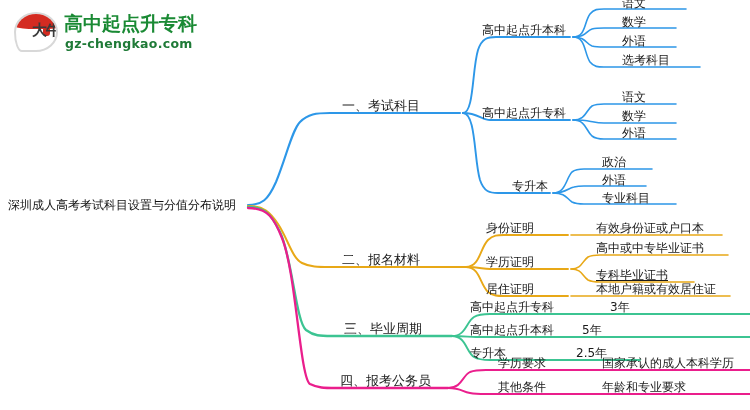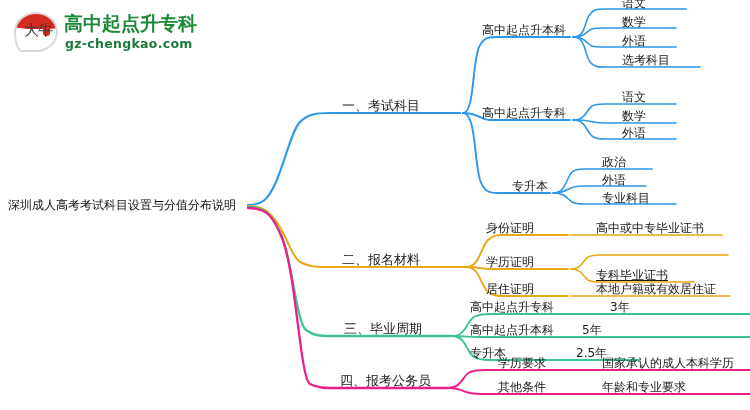--- a/index.html
+++ b/index.html
@@ -21,21 +21,21 @@
   #logo-mark-top {
     position: absolute; left: -2px; top: -2px; width: 48px; height: 17px;
     background: #d42b21; border-radius: 50% 50% 40% 40% / 100% 100% 30% 30%;
   }
   #logo-mark-dot {
     position: absolute; right: 6px; top: 10px; width: 7px; height: 12px;
     background: #d42b21; border-radius: 3px;
   }
   #logo-mark-text {
     position: absolute; left: 0; top: 9px; width: 44px;
-    text-align: center; font-size: 15px; font-weight: 400; color: #3a3a3a;
+    text-align: right; font-size: 15px; font-weight: 700; color: #3a3a3a;
     letter-spacing: -1px; line-height: 15px;
   }
   #logo-name {
     position: absolute; left: 50px; top: 1px;
     font-size: 19px; font-weight: 700; color: #1a8a34; letter-spacing: 0px;
     white-space: nowrap;
   }
   #logo-url {
     position: absolute; left: 51px; top: 26px;
     font-size: 12.5px; font-weight: 700; color: #1f7a37; letter-spacing: 0.3px;
@@ -134,21 +134,22 @@
   <div class="node lvl3" style="left:602px; top:155px;">政治</div>
   <div class="node lvl3" style="left:602px; top:173px;">外语</div>
   <div class="node lvl3" style="left:602px; top:191px;">专业科目</div>
 
   <div class="node lvl1" style="left:342px; top:252px;">二、报名材料</div>
 
   <div class="node lvl2" style="left:486px; top:221px;">身份证明</div>
   <div class="node lvl2" style="left:486px; top:255px;">学历证明</div>
   <div class="node lvl2" style="left:486px; top:282px;">居住证明</div>
 
-  <div class="node lvl3" style="left:596px; top:221px;">高中或中专毕业证书</div>
+  <div class="node lvl3" style="left:596px; top:221px;">有效身份证或户口本</div>
+  <div class="node lvl3" style="left:596px; top:241px;">高中或中专毕业证书</div>
   <div class="node lvl3" style="left:596px; top:268px;text-decoration:underline;">专科毕业证书</div>
   <div class="node lvl3" style="left:596px; top:282px;">本地户籍或有效居住证</div>
 
   <div class="node lvl1" style="left:344px; top:321px;">三、毕业周期</div>
 
   <div class="node lvl2" style="left:470px; top:300px;">高中起点升专科</div>
   <div class="node lvl2" style="left:470px; top:323px;">高中起点升本科</div>
   <div class="node lvl2" style="left:470px; top:346px;">专升本</div>
 
   <div class="node lvl3" style="left:582px; top:300px;margin-left:28px;">3年</div>

